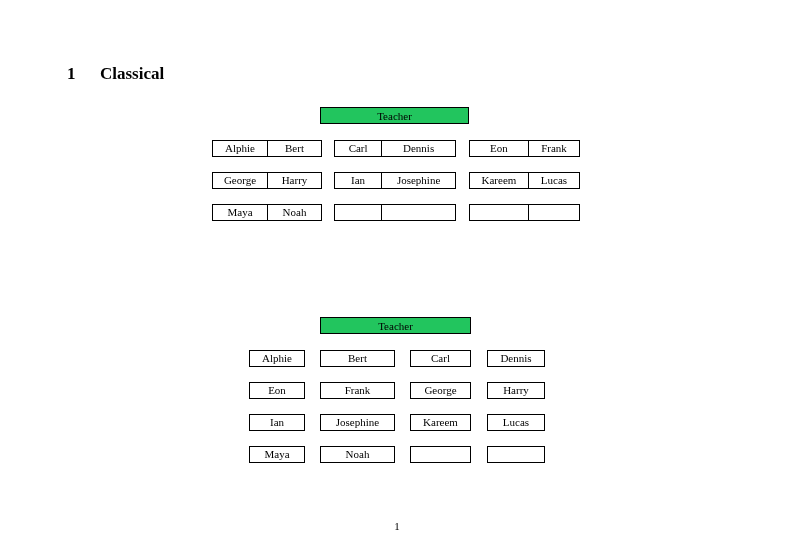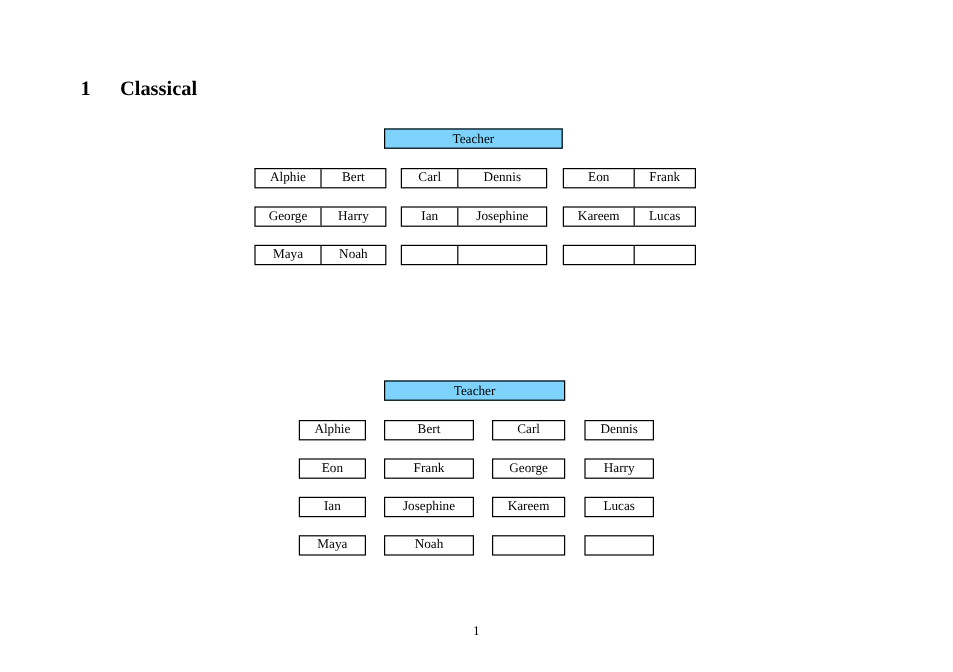--- a/index.html
+++ b/index.html
@@ -36,21 +36,21 @@
   }
   #heading-classical   { left: 67px; top: 65px; }
   #heading-distributed { left: 67px; top: 276px; }
 
   
   .teacher-box {
     position: absolute;
     height: 17px;
     line-height: 17px;
     border: 1px solid #000000;
-    background: #7dd3fc;
+    background: #22c55e;
     text-align: center;
     font-size: 11px;
     box-sizing: border-box;
   }
   #teacher-classical   { left: 320px; top: 107px; width: 149px; }
   #teacher-distributed { left: 320px; top: 317px; width: 151px; }
 
   
   .grid-classical {
     position: absolute;

